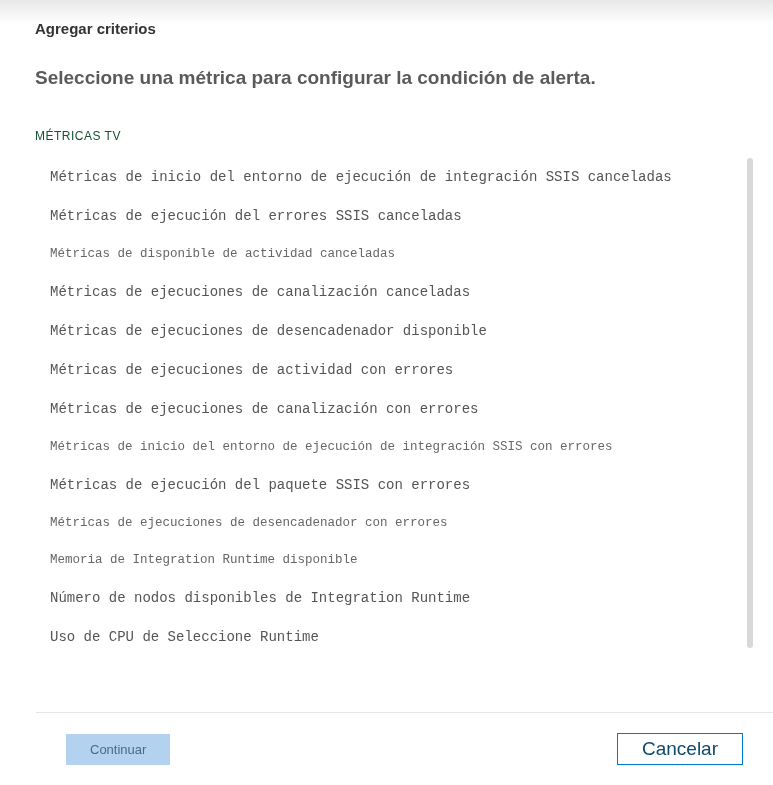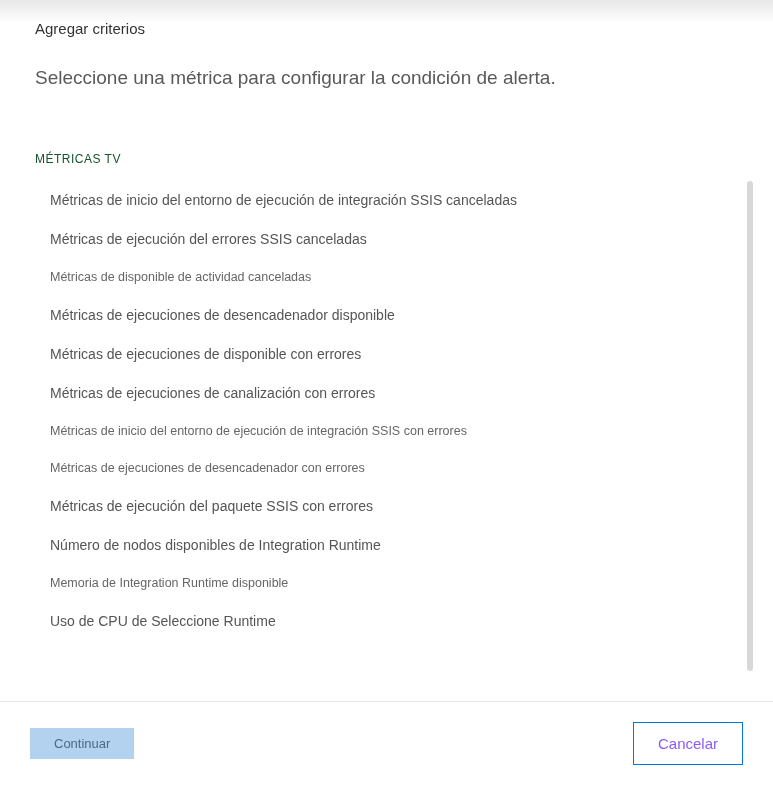--- a/index.html
+++ b/index.html
@@ -15,41 +15,42 @@
       display: flex;
       flex-direction: column;
       overflow: hidden;
     }
     .header {
       padding: 20px 30px 0 35px;
     }
     .page-title {
       font-size: 15px;
       color: #333;
-      font-weight: 400;
+      font-weight: 700;
       margin-bottom: 30px;
     }
     .subtitle {
       font-size: 19px;
       color: #5a5a5a;
-      font-weight: 400;
-      margin-bottom: 63px;
+      font-weight: 700;
+      margin-bottom: 40px;
     }
     .section-header {
       font-size: 12px;
       color: #14532d;
       letter-spacing: 0.5px;
       padding: 0 0 15px 35px;
       font-weight: 400;
     }
     .metrics-container {
       flex: 1;
       overflow-y: auto;
       position: relative;
       margin-right: 20px;
+      font-family: Liberation Mono, monospace;
     }
     .metrics-list {
       padding-left: 30px;
     }
     .metric-item {
       padding: 11px 20px;
       font-size: 14px;
       color: #555;
       cursor: pointer;
       border-bottom: 1px solid transparent;
@@ -67,64 +68,66 @@
       background: #d8d8d8;
       border-radius: 3px;
     }
     .footer {
       border-top: 1px solid #e5e5e5;
       padding: 20px 30px;
       display: flex;
       justify-content: space-between;
       align-items: center;
       background: #fff;
+      margin-left: 36px;
     }
     .btn-primary {
       background-color: #b3d2f0;
       color: #4a6a8a;
       border: none;
       padding: 8px 24px;
       font-size: 13px;
       cursor: pointer;
       font-family: inherit;
     }
     .btn-secondary {
       background-color: #fff;
-      color: #8b5cf6;
+      color: #0c4a6e;
       border: 1px solid #0078d4;
-      padding: 12px 24px;
-      font-size: 15px;
+      padding: 4px 24px;
+      font-size: 19px;
       cursor: pointer;
       font-family: inherit;
     }
   </style>
 </head>
 <body>
 
 <div class="header">
   <div class="page-title">Agregar criterios</div>
   <div class="subtitle">Seleccione una métrica para configurar la condición de alerta.</div>
 </div>
 
 <div class="section-header">MÉTRICAS TV</div>
 
 <div class="metrics-container">
   <div class="scrollbar-track"></div>
   <div class="metrics-list" id="metrics-list">
       <div class="metric-item">Métricas de inicio del entorno de ejecución de integración SSIS canceladas</div>
       <div class="metric-item">Métricas de ejecución del errores SSIS canceladas</div>
       <div class="metric-item small">Métricas de disponible de actividad canceladas</div>
+      <div class="metric-item">Métricas de ejecuciones de canalización canceladas</div>
       <div class="metric-item">Métricas de ejecuciones de desencadenador disponible</div>
-      <div class="metric-item">Métricas de ejecuciones de disponible con errores</div>
+      <div class="metric-item">Métricas de ejecuciones de actividad con errores</div>
       <div class="metric-item">Métricas de ejecuciones de canalización con errores</div>
       <div class="metric-item small">Métricas de inicio del entorno de ejecución de integración SSIS con errores</div>
+      <div class="metric-item">Métricas de ejecución del paquete SSIS con errores</div>
       <div class="metric-item small">Métricas de ejecuciones de desencadenador con errores</div>
-      <div class="metric-item">Métricas de ejecución del paquete SSIS con errores</div>
+      <div class="metric-item small">Memoria de Integration Runtime disponible</div>
       <div class="metric-item">Número de nodos disponibles de Integration Runtime</div>
-      <div class="metric-item small">Memoria de Integration Runtime disponible</div>
       <div class="metric-item">Uso de CPU de Seleccione Runtime</div>
     </div>
 </div>
 
 <div class="footer">
   <button class="btn-primary">Continuar</button>
   <button class="btn-secondary">Cancelar</button>
 </div>
 
 </body></html>

